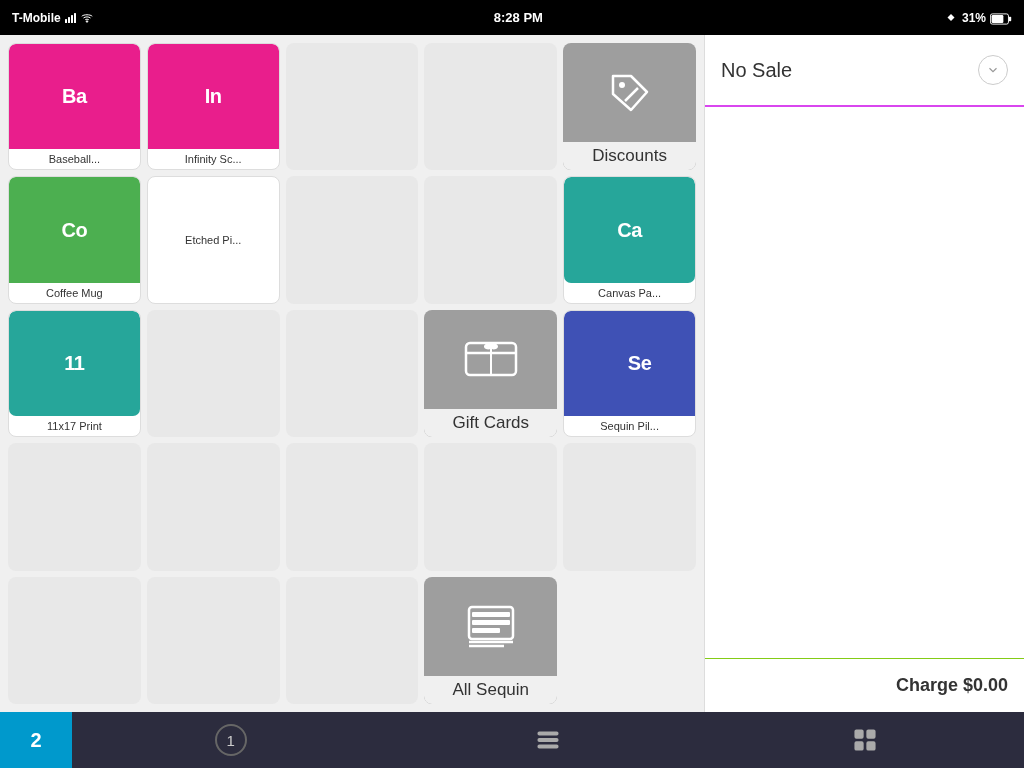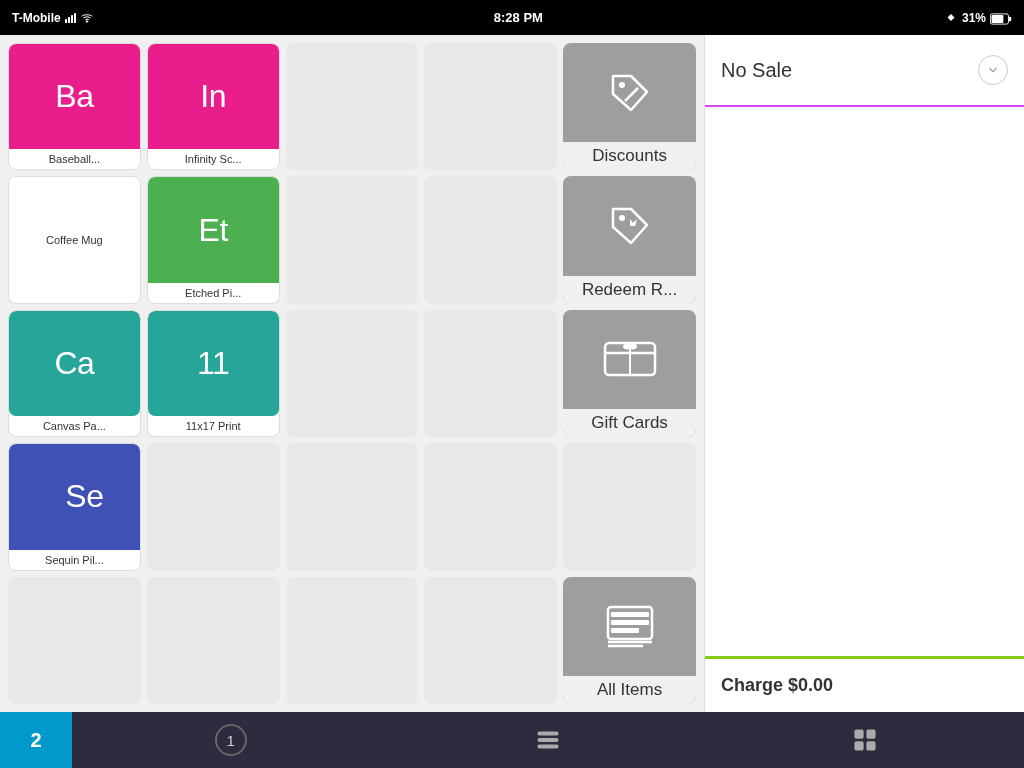--- a/index.html
+++ b/index.html
@@ -66,22 +66,22 @@
       border: 1px solid #ddd;
     }
 
     .product-tile {
       width: 100%;
       flex: 1;
       display: flex;
       align-items: center;
       justify-content: center;
       border-radius: 6px 6px 0 0;
-      font-size: 32px;
-      font-weight: 400;
+      font-size: 20px;
+      font-weight: 700;
       color: #fff;
       letter-spacing: -0.5px;
     }
 
     .product-label {
       font-size: 11px;
       color: #333;
       text-align: center;
       padding: 4px 6px;
       width: 100%;
@@ -161,23 +161,23 @@
       font-size: 14px;
     }
 
     #cart-area {
       flex: 1;
       padding: 8px;
     }
 
     #charge-button {
       background: #fff;
-      border-top: 3px solid #84cc16;
+      border-top: 1px solid #84cc16;
       padding: 16px;
-      text-align: left;
+      text-align: right;
       cursor: pointer;
     }
 
     #charge-button span {
       font-size: 18px;
       font-weight: 600;
       color: #333;
     }
 
     
@@ -293,38 +293,28 @@
         <div class="icon-area">
           <svg width="50" height="50" viewBox="0 0 50 50" fill="none">
       <path d="M8 8 L26 8 L42 24 L26 42 L8 26 Z" stroke="white" stroke-width="2.5" fill="none" stroke-linejoin="round"></path>
       <circle cx="17" cy="17" r="3" fill="white"></circle>
       <line x1="33" y1="20" x2="20" y2="33" stroke="white" stroke-width="2.5"></line>
     </svg>
         </div>
         <div class="action-label">Discounts</div>
       </div>
       <div class="product-cell has-item">
+        <div class="product-tile tile-green">Co</div>
         <div class="product-label">Coffee Mug</div>
       </div>
       <div class="product-cell has-item">
-        <div class="product-tile tile-green">Et</div>
         <div class="product-label">Etched Pi...</div>
       </div>
       <div class="empty-cell"></div>
       <div class="empty-cell"></div>
-      <div class="action-tile">
-        <div class="icon-area">
-          <svg width="50" height="50" viewBox="0 0 50 50" fill="none">
-      <path d="M8 8 L26 8 L42 24 L26 42 L8 26 Z" stroke="white" stroke-width="2.5" fill="none" stroke-linejoin="round"></path>
-      <circle cx="17" cy="17" r="3" fill="white"></circle>
-      <polygon points="25,18 28,22 32,18 30,25 25,25" fill="white"></polygon>
-    </svg>
-        </div>
-        <div class="action-label">Redeem R...</div>
-      </div>
       <div class="product-cell has-item">
         <div class="product-tile tile-teal">Ca</div>
         <div class="product-label">Canvas Pa...</div>
       </div>
       <div class="product-cell has-item">
         <div class="product-tile tile-teal">11</div>
         <div class="product-label">11x17 Print</div>
       </div>
       <div class="empty-cell"></div>
       <div class="empty-cell"></div>
@@ -355,21 +345,21 @@
         <div class="icon-area">
           <svg width="50" height="44" viewBox="0 0 50 44" fill="none">
       <rect x="3" y="3" width="44" height="32" rx="3" stroke="white" stroke-width="2.5" fill="none"></rect>
       <rect x="6" y="8" width="38" height="5" rx="1" fill="white"></rect>
       <rect x="6" y="16" width="38" height="5" rx="1" fill="white"></rect>
       <rect x="6" y="24" width="28" height="5" rx="1" fill="white"></rect>
       <line x1="3" y1="38" x2="47" y2="38" stroke="white" stroke-width="2.5"></line>
       <line x1="3" y1="42" x2="38" y2="42" stroke="white" stroke-width="2.5"></line>
     </svg>
         </div>
-        <div class="action-label">All Items</div>
+        <div class="action-label">All Sequin</div>
       </div>
     </div>
 
   <div id="pos-panel">
     <div id="no-sale-header">
       <span id="no-sale-title">No Sale</span>
       <div id="no-sale-chevron">
         <svg width="14" height="14" viewBox="0 0 24 24" fill="none" stroke="#999" stroke-width="2">
           <polyline points="6 9 12 15 18 9"></polyline>
         </svg>

